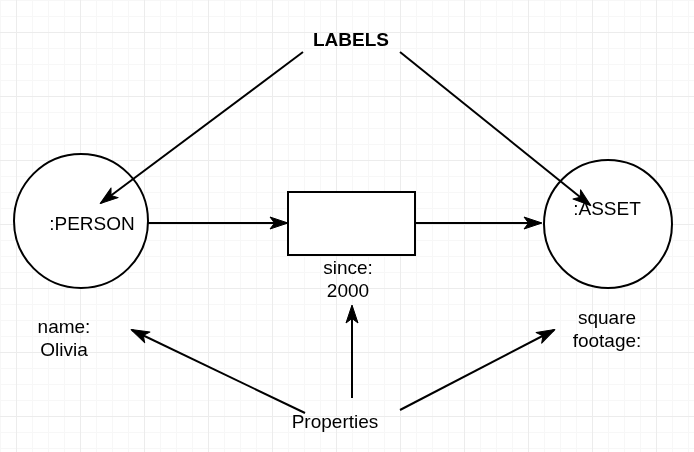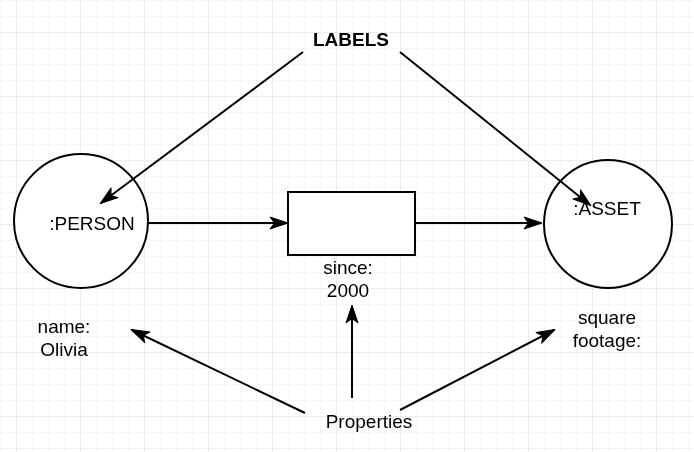--- a/index.html
+++ b/index.html
@@ -45,21 +45,21 @@
     text-align: center;
     white-space: nowrap;
   }
   .t-labels     { left: 351px; top: 39px; font-weight: bold; }
   .t-person     { left: 92px;  top: 223px; }
   .t-owns       { left: 352px; top: 223px; }
   .t-asset      { left: 607px; top: 208px; }
   .t-since      { left: 348px; top: 279px; }
   .t-name       { left: 64px;  top: 326px; margin-top: 12px; }
   .t-footage    { left: 607px; top: 329px; }
-  .t-properties { left: 369px; top: 421px; }
+  .t-properties { left: 335px; top: 421px; }
 </style>
 </head>
 <body>
 
 <div class="canvas">
 
   <svg width="694" height="452" viewBox="0 0 694 452">
     <defs>
       <marker id="arrow" markerWidth="20" markerHeight="14" refX="18" refY="7" orient="auto" markerUnits="userSpaceOnUse">
         <path d="M1,1 L19,7 L1,13 L5.5,7 Z" fill="#000000" stroke="#000000" stroke-width="1" stroke-linejoin="round"></path>

